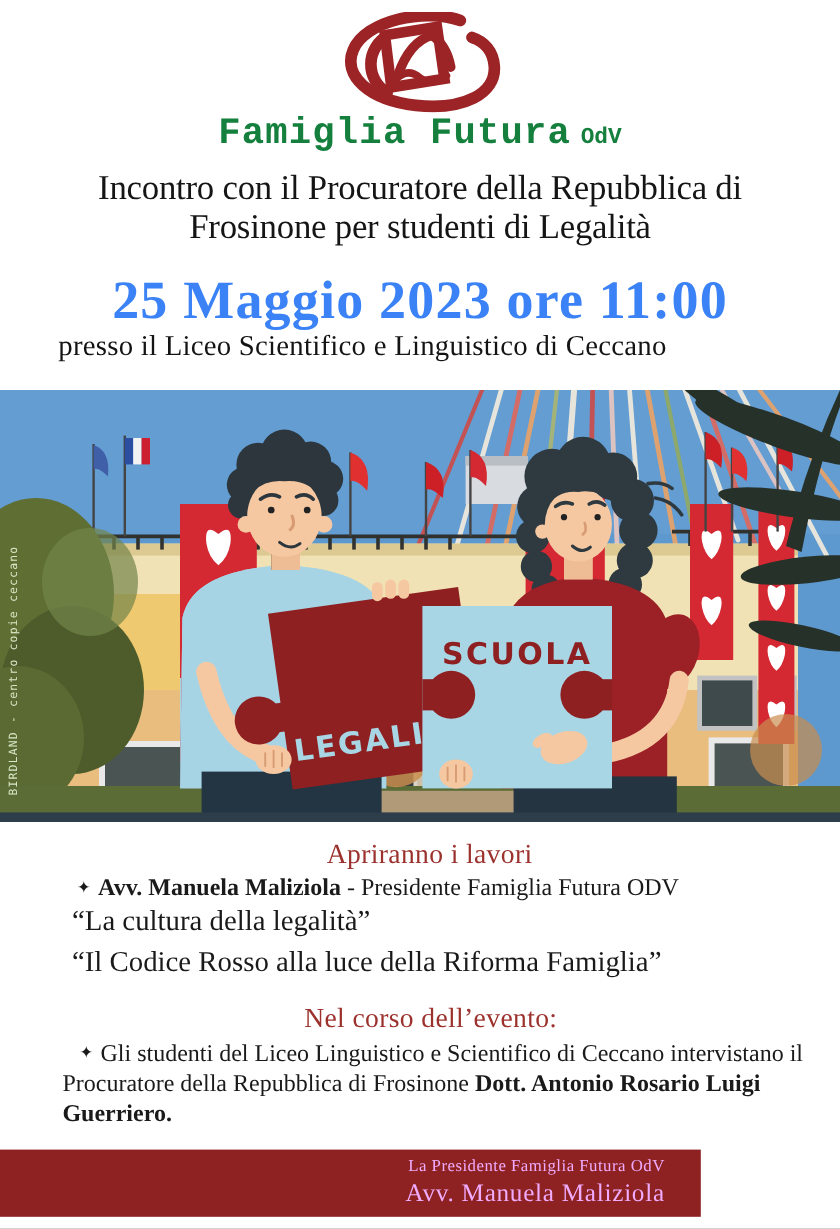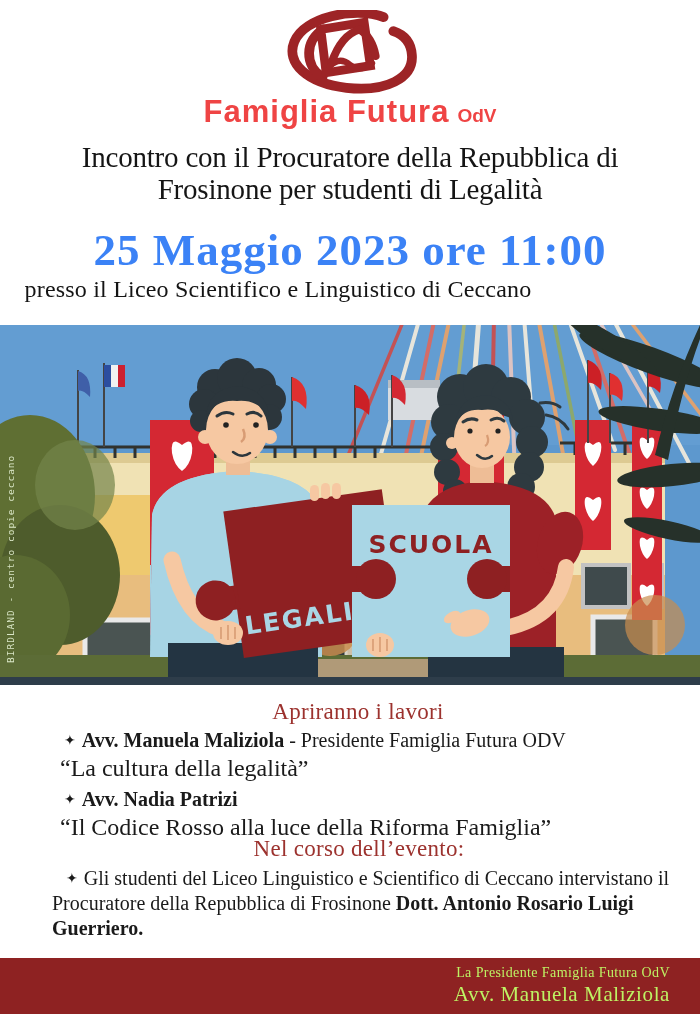--- a/index.html
+++ b/index.html
@@ -5,55 +5,55 @@
   html,body{margin:0;padding:0;background:#888;}
   .poster{
     position:relative;width:700px;height:1024px;margin:0 auto;
     background:#ffffff;overflow:hidden;
     font-family:"Liberation Serif", serif;color:#1a1a1a;
   }
   
   .logo-wrap{position:absolute;top:10px;left:0;width:700px;text-align:center;}
   .brand-line{
     position:absolute;top:94px;left:0;width:700px;text-align:center;
-    font-family:Liberation Sans, sans-serif;font-weight:700;color:#ef4444;
+    font-family:Liberation Mono, monospace;font-weight:700;color:#15803d;
   }
   .brand-name{font-size:31px;letter-spacing:1px;}
   .brand-suffix{font-size:19px;margin-left:8px;}
   .title{
     position:absolute;top:141px;left:30px;width:640px;text-align:center;
     font-size:29px;line-height:1.12;color:#151515;letter-spacing:-0.2px;
   }
   .date-line{
     position:absolute;top:224px;left:0;width:700px;text-align:center;
     font-size:45px;font-weight:700;color:#3b82f6;letter-spacing:1px;
   }
   .venue-line{
     position:absolute;top:276px;left:0;width:556px;text-align:center;
-    font-size:24px;color:#141414;letter-spacing:0.2px;
+    font-size:24px;color:#141414;letter-spacing:0.2px;padding-left:24px;
   }
   
   .illustration{position:absolute;top:325px;left:0;width:700px;height:360px;}
   
   .speakers{position:absolute;top:699px;left:48px;width:620px;}
   .during{position:absolute;top:836px;left:48px;width:622px;}
   .red-heading{
     font-size:23px;color:#9c322e;margin:0 0 4px 0;font-weight:400;letter-spacing:0.3px;text-align:center;
   }
   .item-line{font-size:20px;margin:2px 0 0 16px;line-height:1.18;}
   .item-line .bullet{font-size:14px;vertical-align:2px;margin-right:6px;}
   .item-name{font-weight:700;}
   .item-quote{font-size:24px;margin:1px 0 6px 12px;line-height:1.18;}
   .during-text{font-size:20px;margin:4px 0 0 4px;line-height:1.26;text-indent:14px;}
   .during-text .bullet{font-size:14px;vertical-align:2px;margin-right:6px;}
   .during-bold{font-weight:700;}
   
   .footer-bar{
-    position:absolute;top:958px;left:0;width:700px;height:56px;
-    background:#8e2222;color:#bef264;text-align:right;box-sizing:border-box;
+    position:absolute;top:958px;left:0;width:584px;height:56px;
+    background:#8e2222;color:#f0abfc;text-align:right;box-sizing:border-box;
     padding:7px 30px 0 0;
   }
   .footer-l1{font-size:14px;letter-spacing:0.4px;}
   .footer-l2{font-size:21px;letter-spacing:0.6px;margin-top:1px;}
 </style>
 </head>
 <body>
 
 <div class="poster">
 
@@ -322,23 +322,20 @@
       <text transform="translate(14 338) rotate(-90)" font-family="DejaVu Sans Mono, monospace" font-size="9.5" fill="#d9e6c6" letter-spacing="1">BIRDLAND - centro copie ceccano</text>
     </svg>
   </div>
 
   <div class="speakers">
     <div class="red-heading">Apriranno i lavori</div>
     <div class="item-line">
       <span class="bullet">✦</span><span class="item-name">Avv. Manuela Maliziola</span><span> - Presidente Famiglia Futura ODV</span>
     </div>
     <div class="item-quote">“La cultura della legalità”</div>
-    <div class="item-line">
-      <span class="bullet">✦</span><span class="item-name">Avv. Nadia Patrizi</span><span></span>
-    </div>
     <div class="item-quote">“Il Codice Rosso alla luce della Riforma Famiglia”</div>
   </div>
 
   <div class="during">
     <div class="red-heading">Nel corso dell’evento:</div>
     <p class="during-text">
       <span class="bullet">✦</span><span>Gli studenti del Liceo Linguistico e Scientifico di Ceccano intervistano il Procuratore della Repubblica di Frosinone </span><span class="during-bold">Dott. Antonio Rosario Luigi Guerriero.</span>
     </p>
   </div>
 

